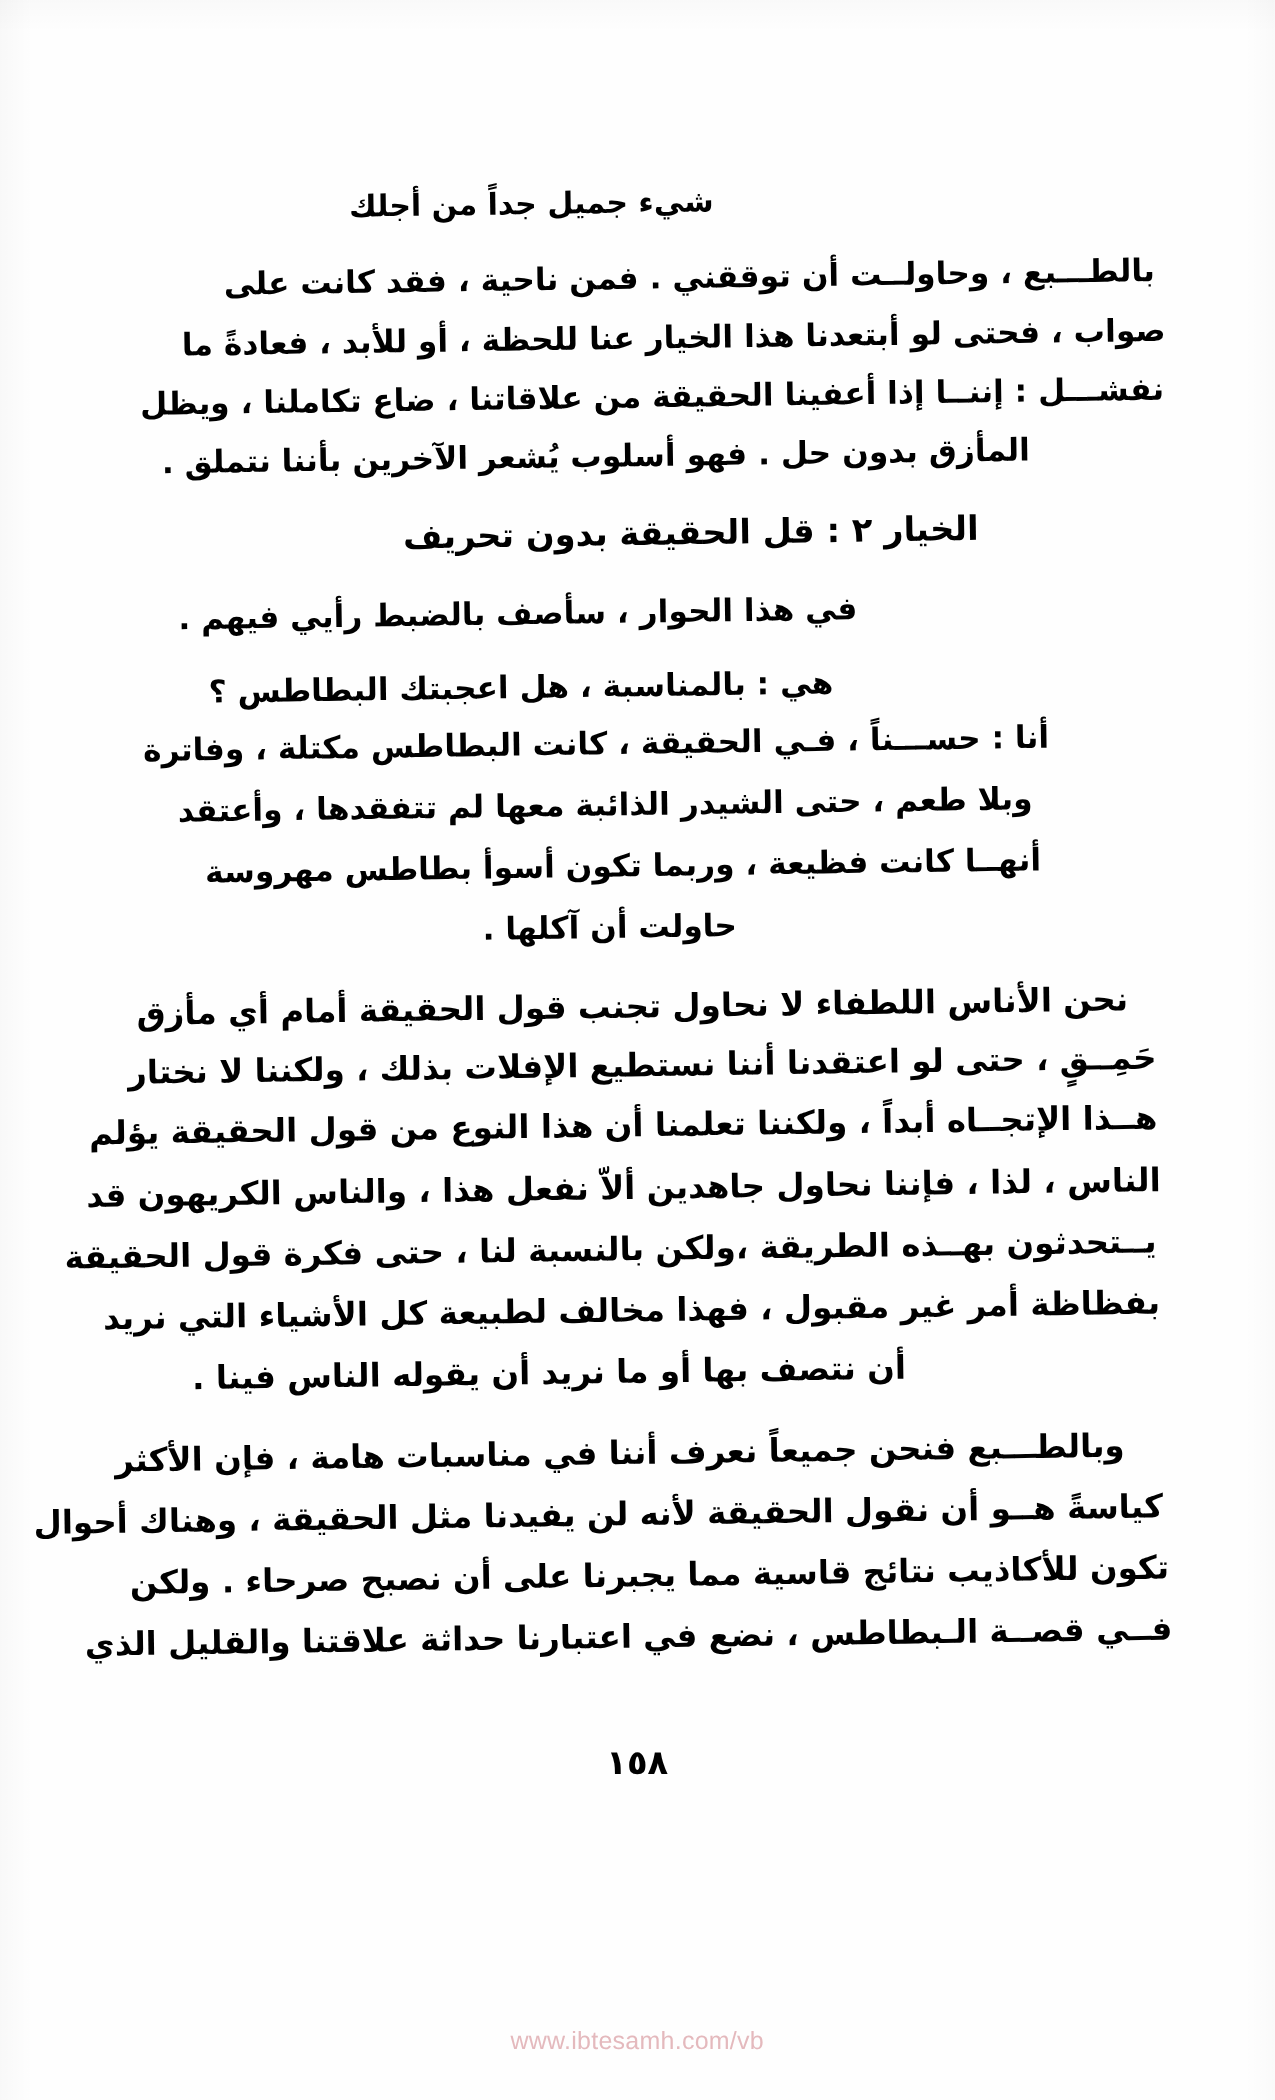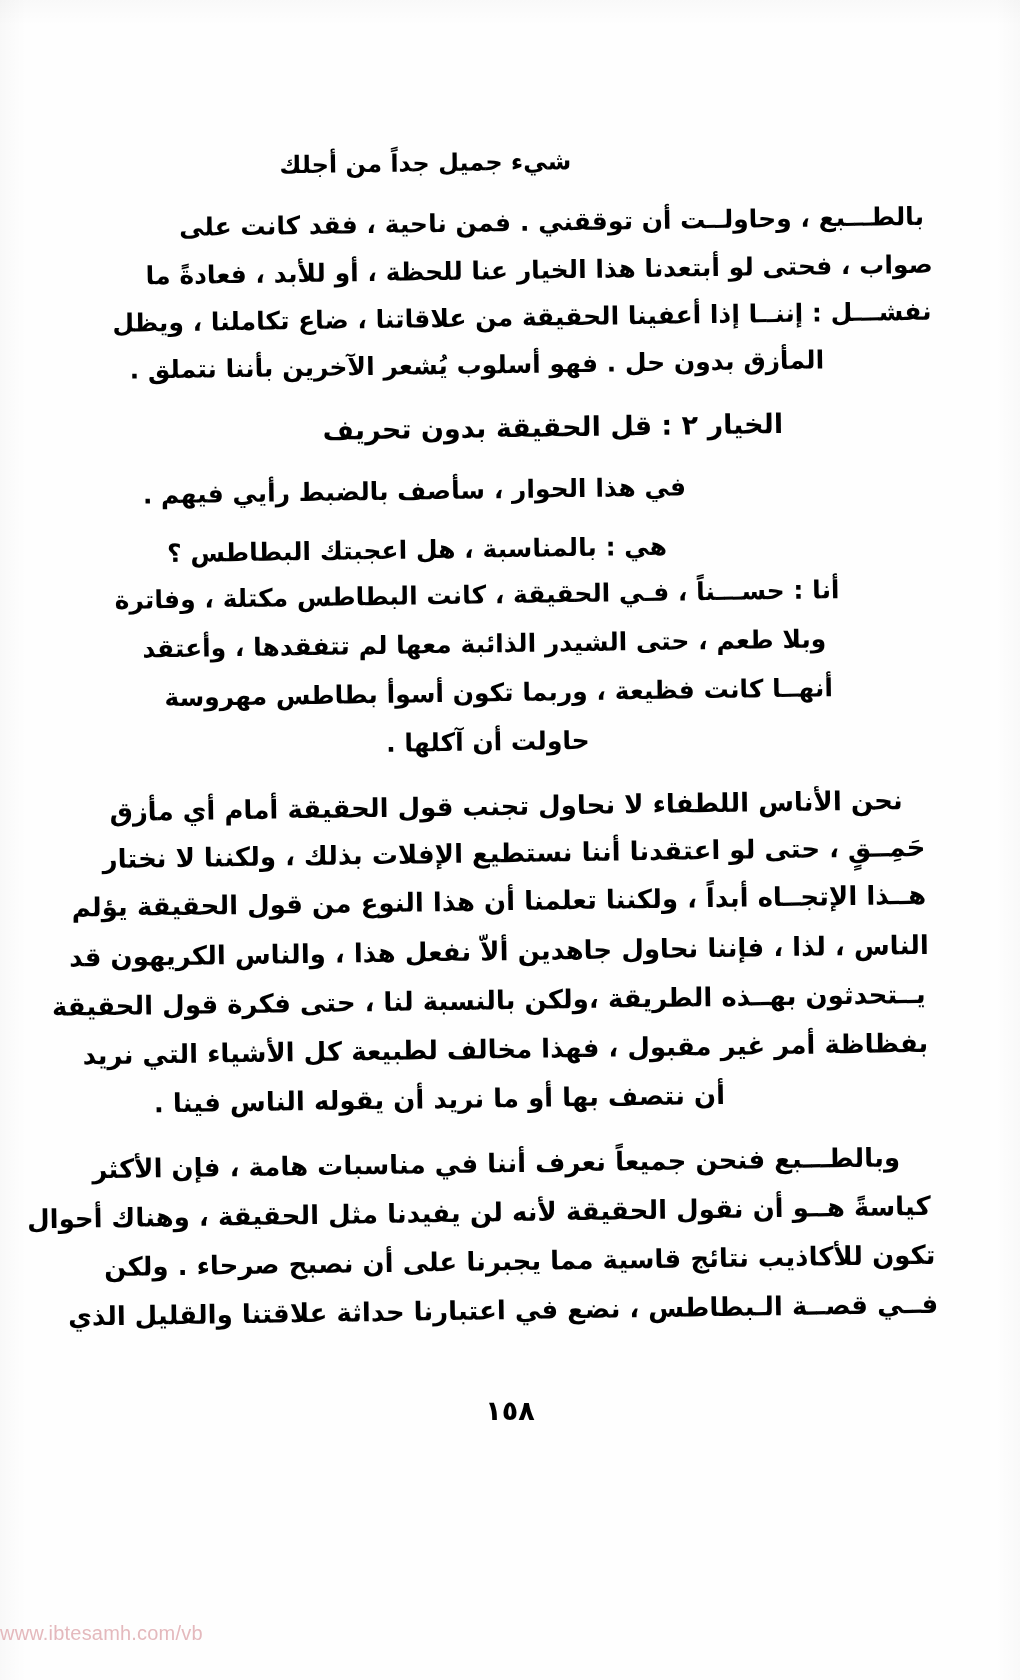--- a/index.html
+++ b/index.html
@@ -98,20 +98,21 @@
     color: #000000;
     direction: rtl;
   }
 
   
   #watermark {
     position: absolute;
     left: 0;
     right: 0;
     top: 1622px;
+    text-align: center;
     font-size: 20px;
     font-weight: 400;
     color: #e4b9bd;
     font-family: "Liberation Sans", sans-serif;
     letter-spacing: 0.2px;
     direction: ltr;
   }
 </style>
 </head>
 <body>

